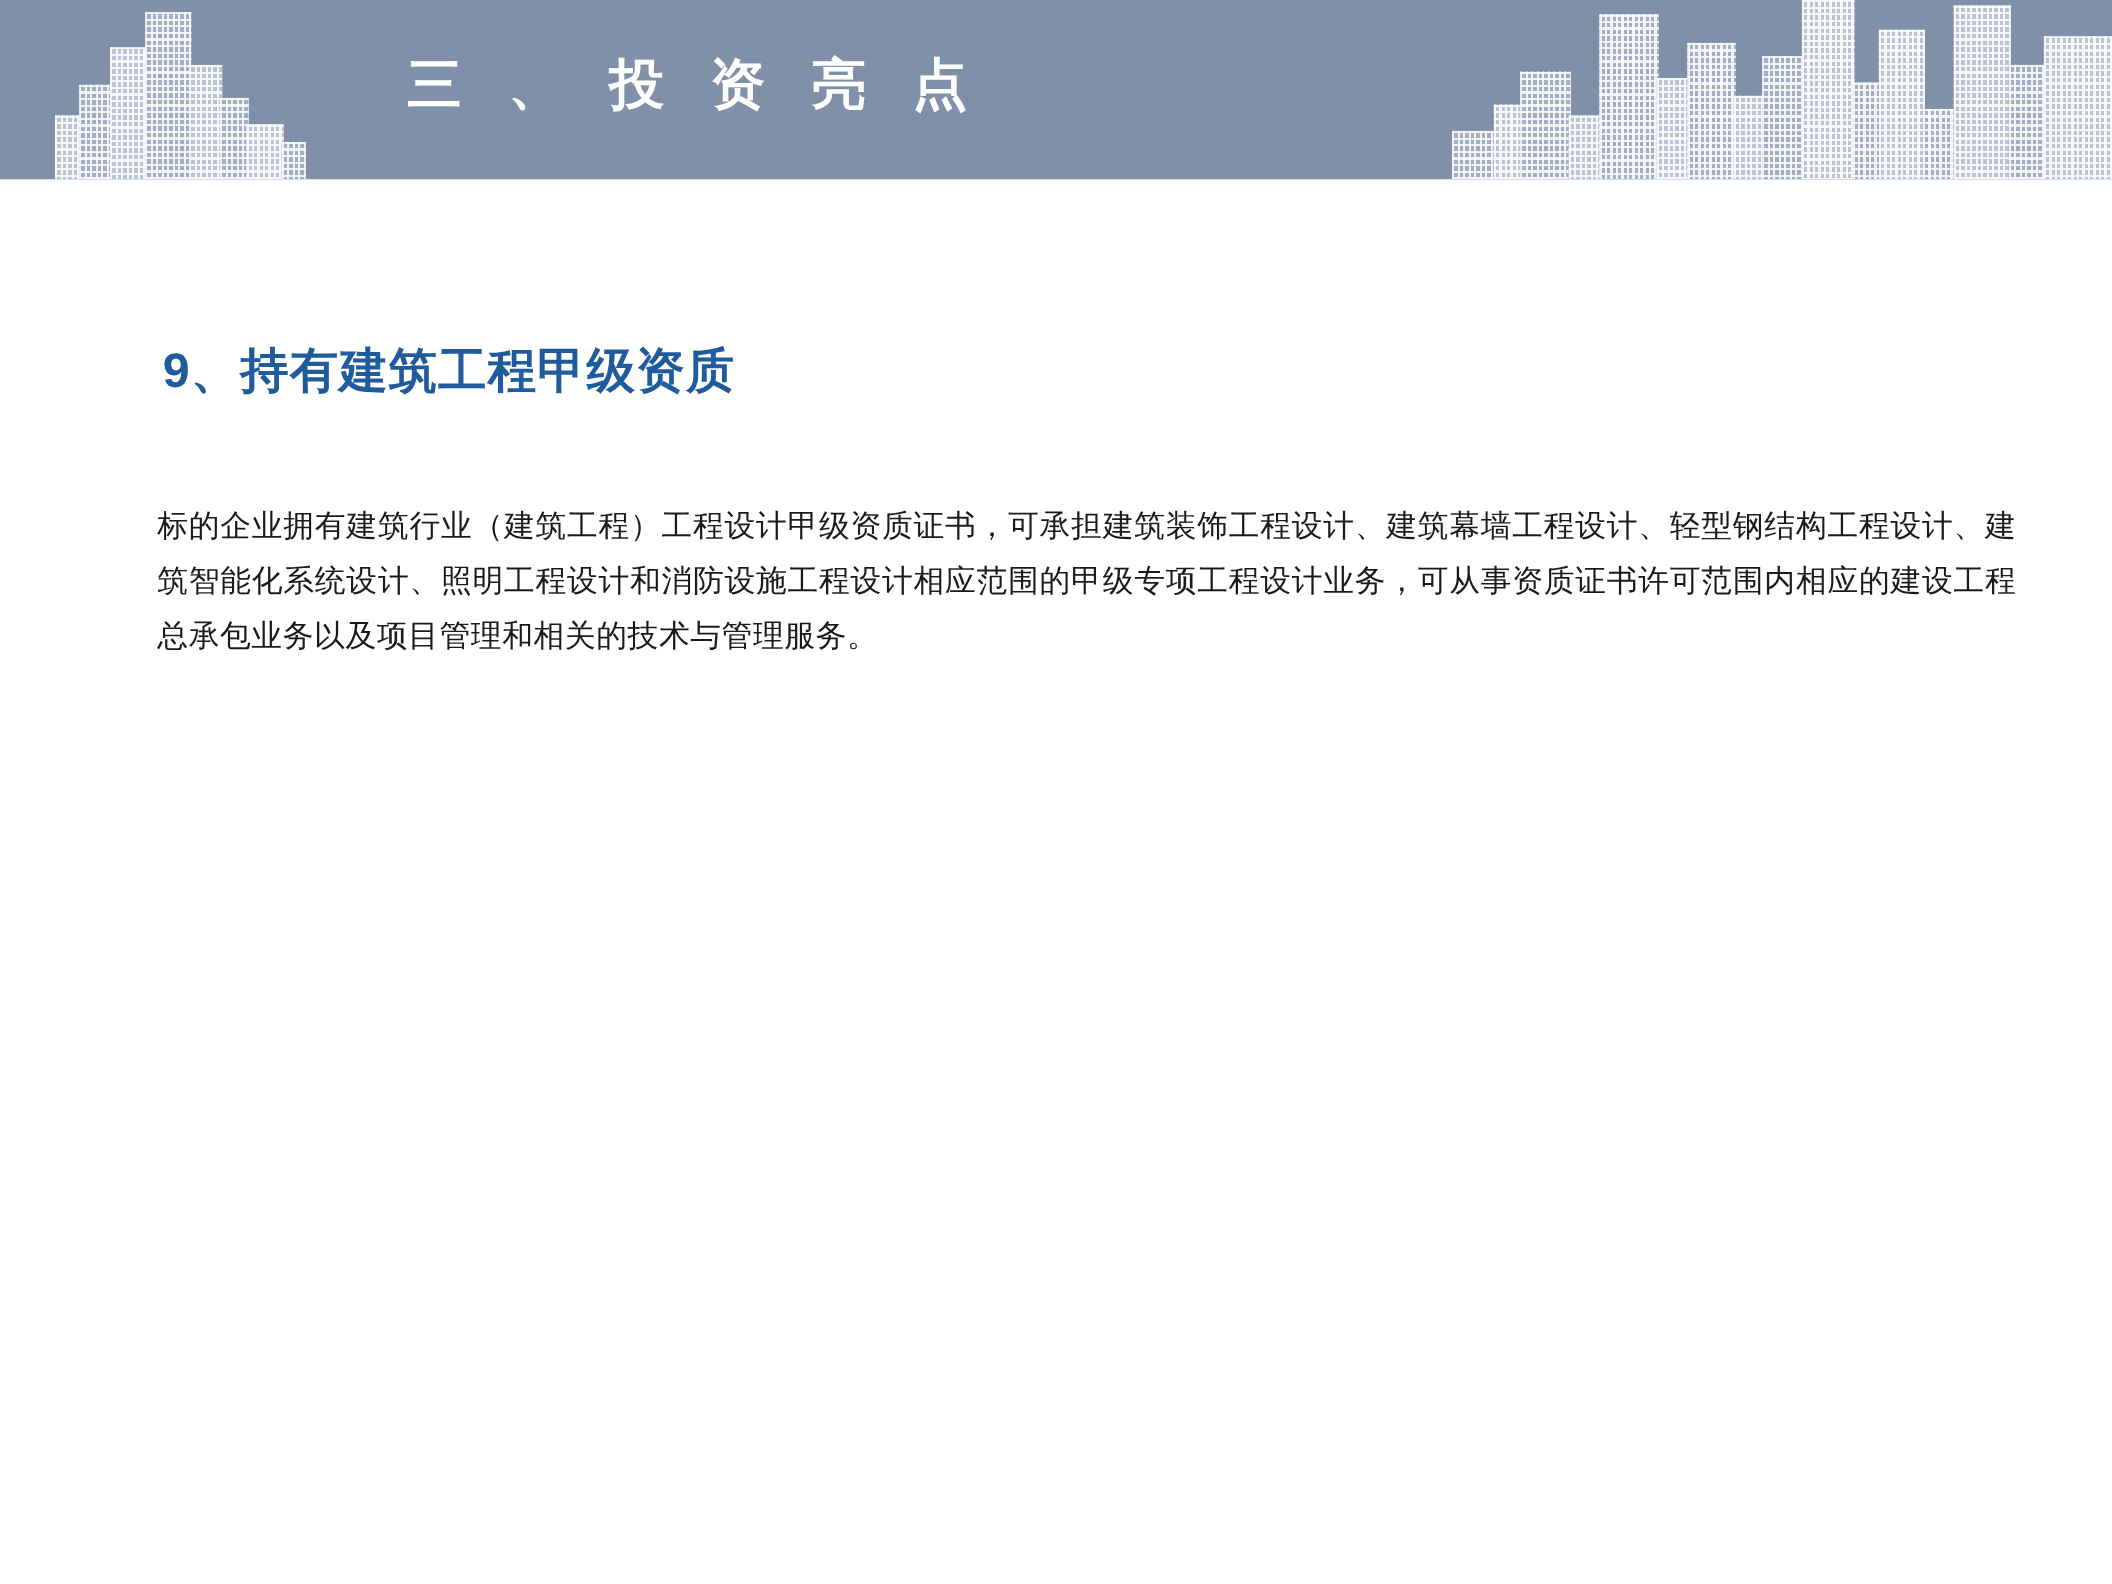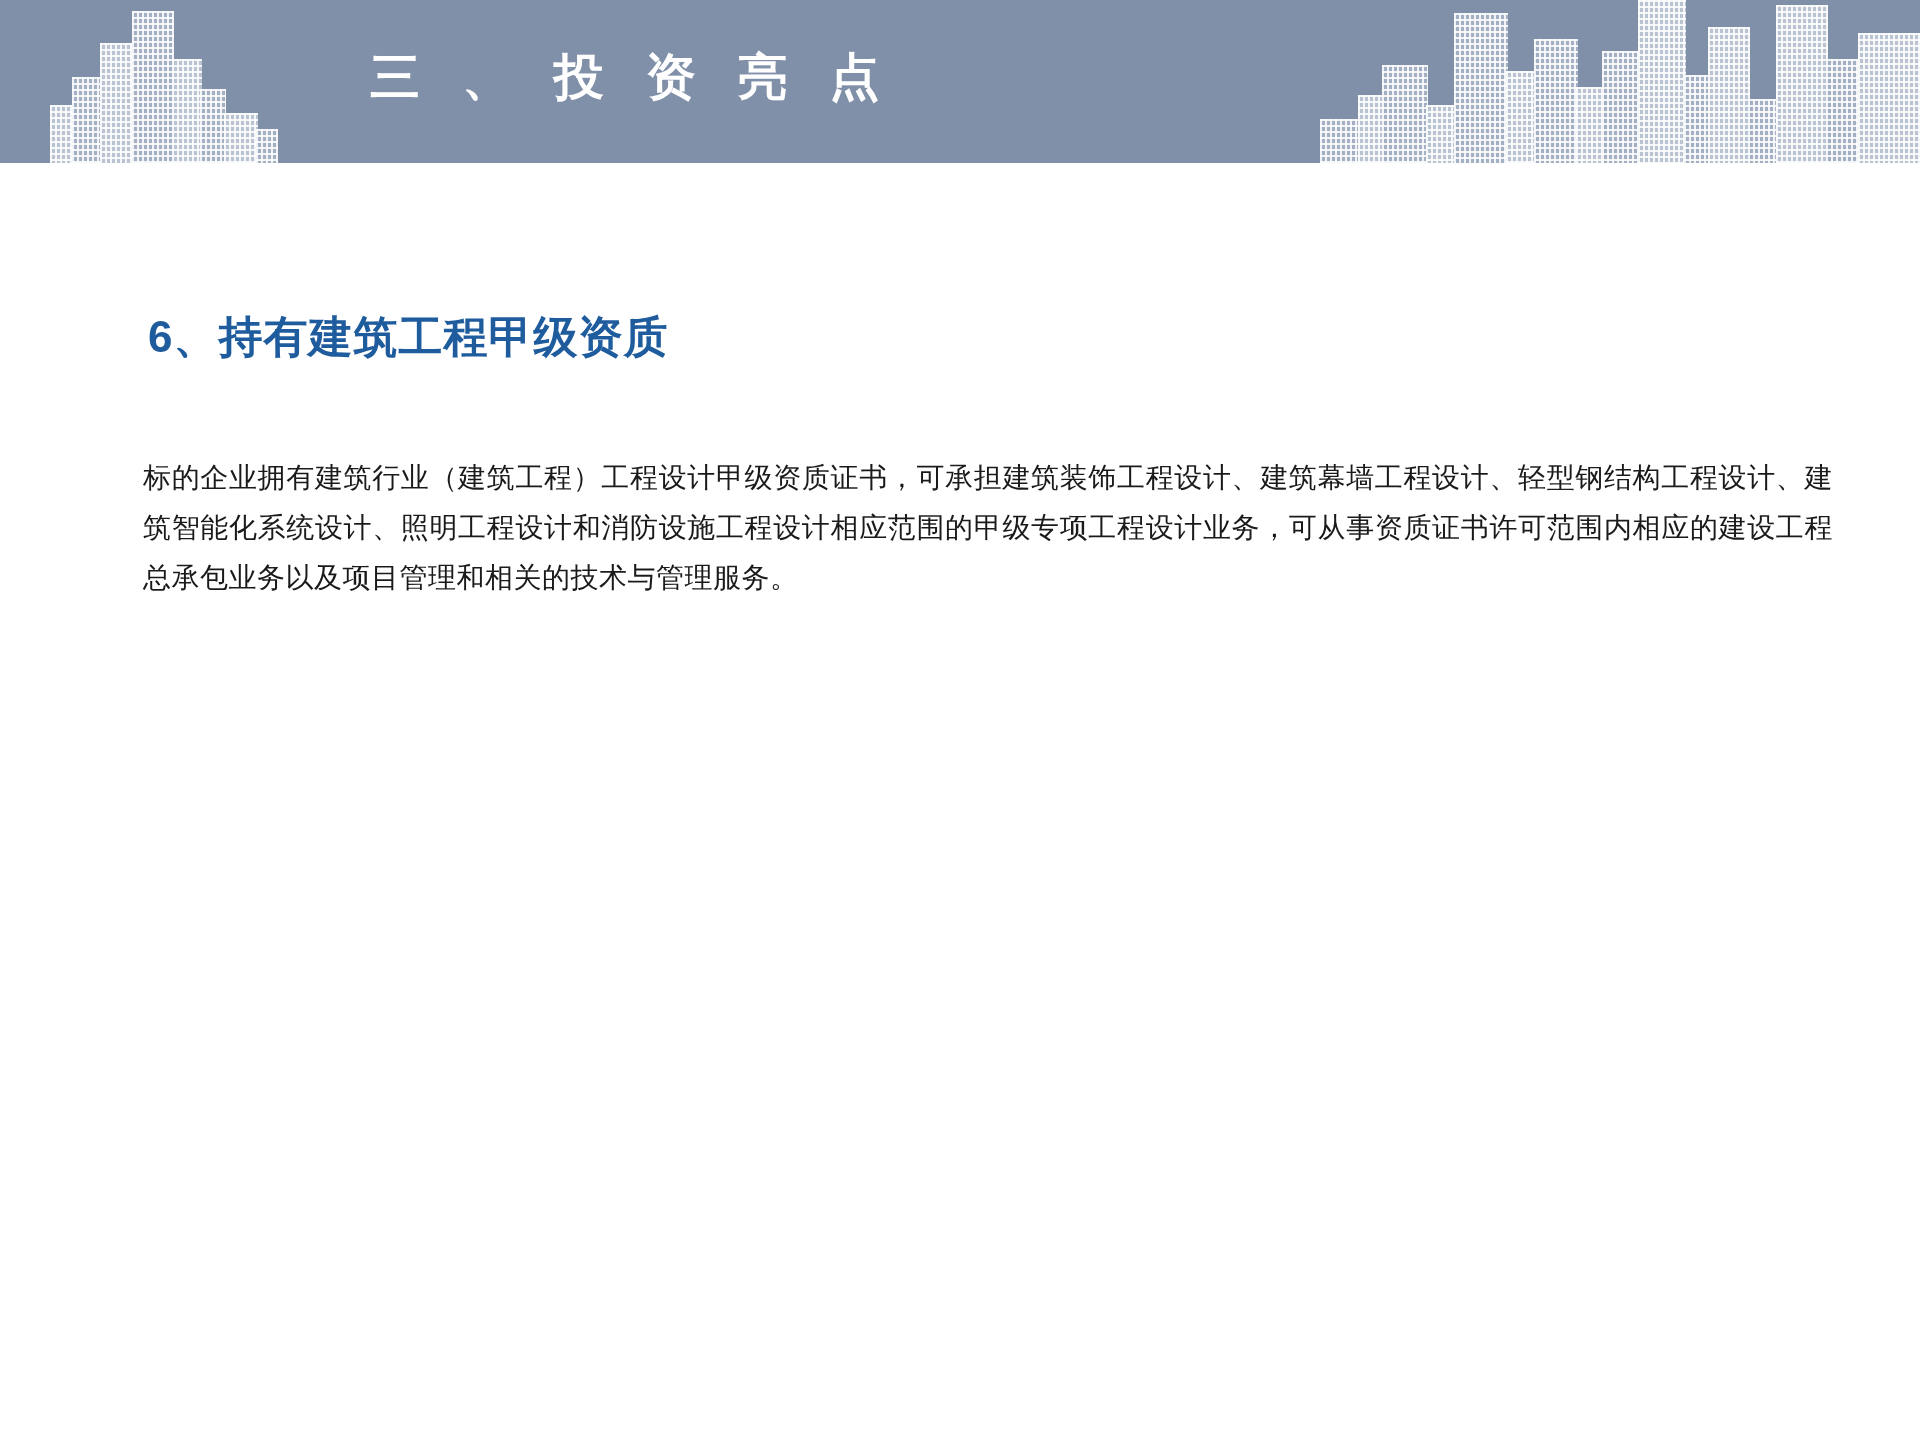--- a/index.html
+++ b/index.html
@@ -125,18 +125,18 @@
       <div class="bld dim" style="left:428px; width:30px; height:64px;"></div>
       <div class="bld" style="left:456px; width:52px; height:158px;"></div>
       <div class="bld dim" style="left:506px; width:34px; height:104px;"></div>
       <div class="bld" style="left:538px; width:62px; height:130px;"></div>
     </div>
 
     <div class="header-title">三 、 投 资 亮 点</div>
   </div>
 
   <div class="content">
-    <div class="subhead">6、持有建筑工程甲级资质</div>
+    <div class="subhead">9、持有建筑工程甲级资质</div>
 
     <div class="paragraph">标的企业拥有建筑行业（建筑工程）工程设计甲级资质证书，可承担建筑装饰工程设计、建筑幕墙工程设计、轻型钢结构工程设计、建筑智能化系统设计、照明工程设计和消防设施工程设计相应范围的甲级专项工程设计业务，可从事资质证书许可范围内相应的建设工程总承包业务以及项目管理和相关的技术与管理服务。</div>
   </div>
 
 </div>
 
 </body></html>

